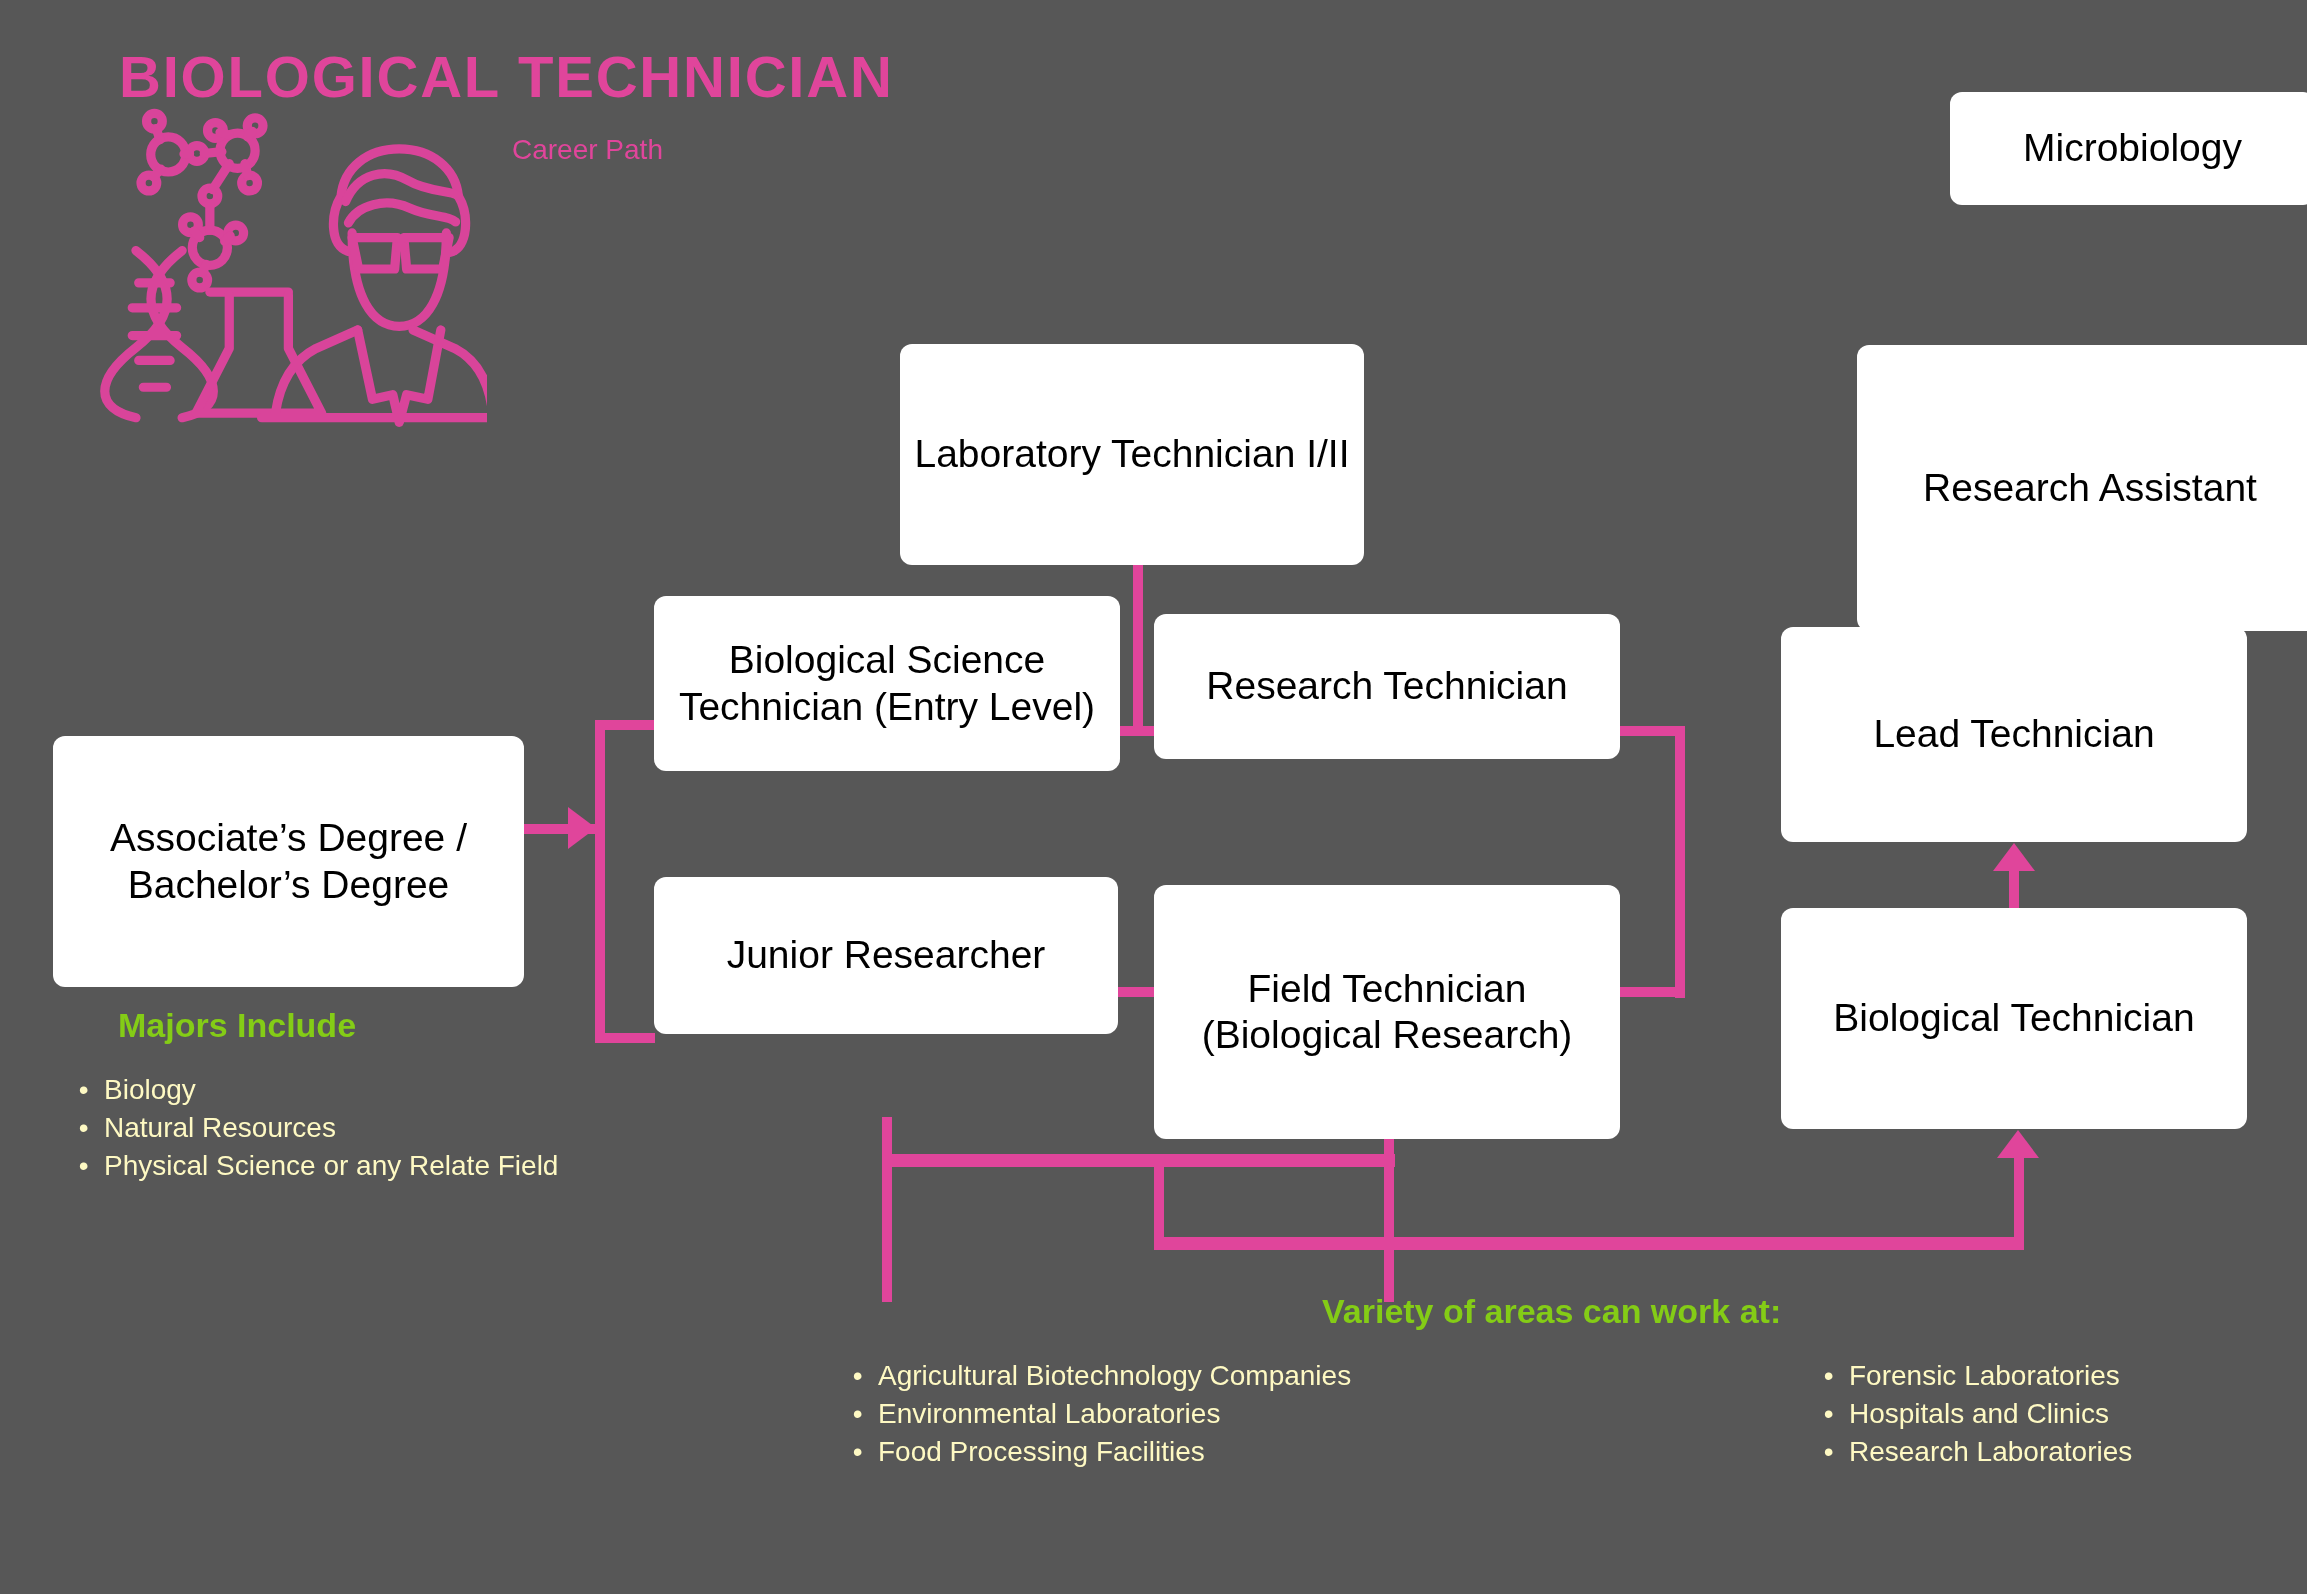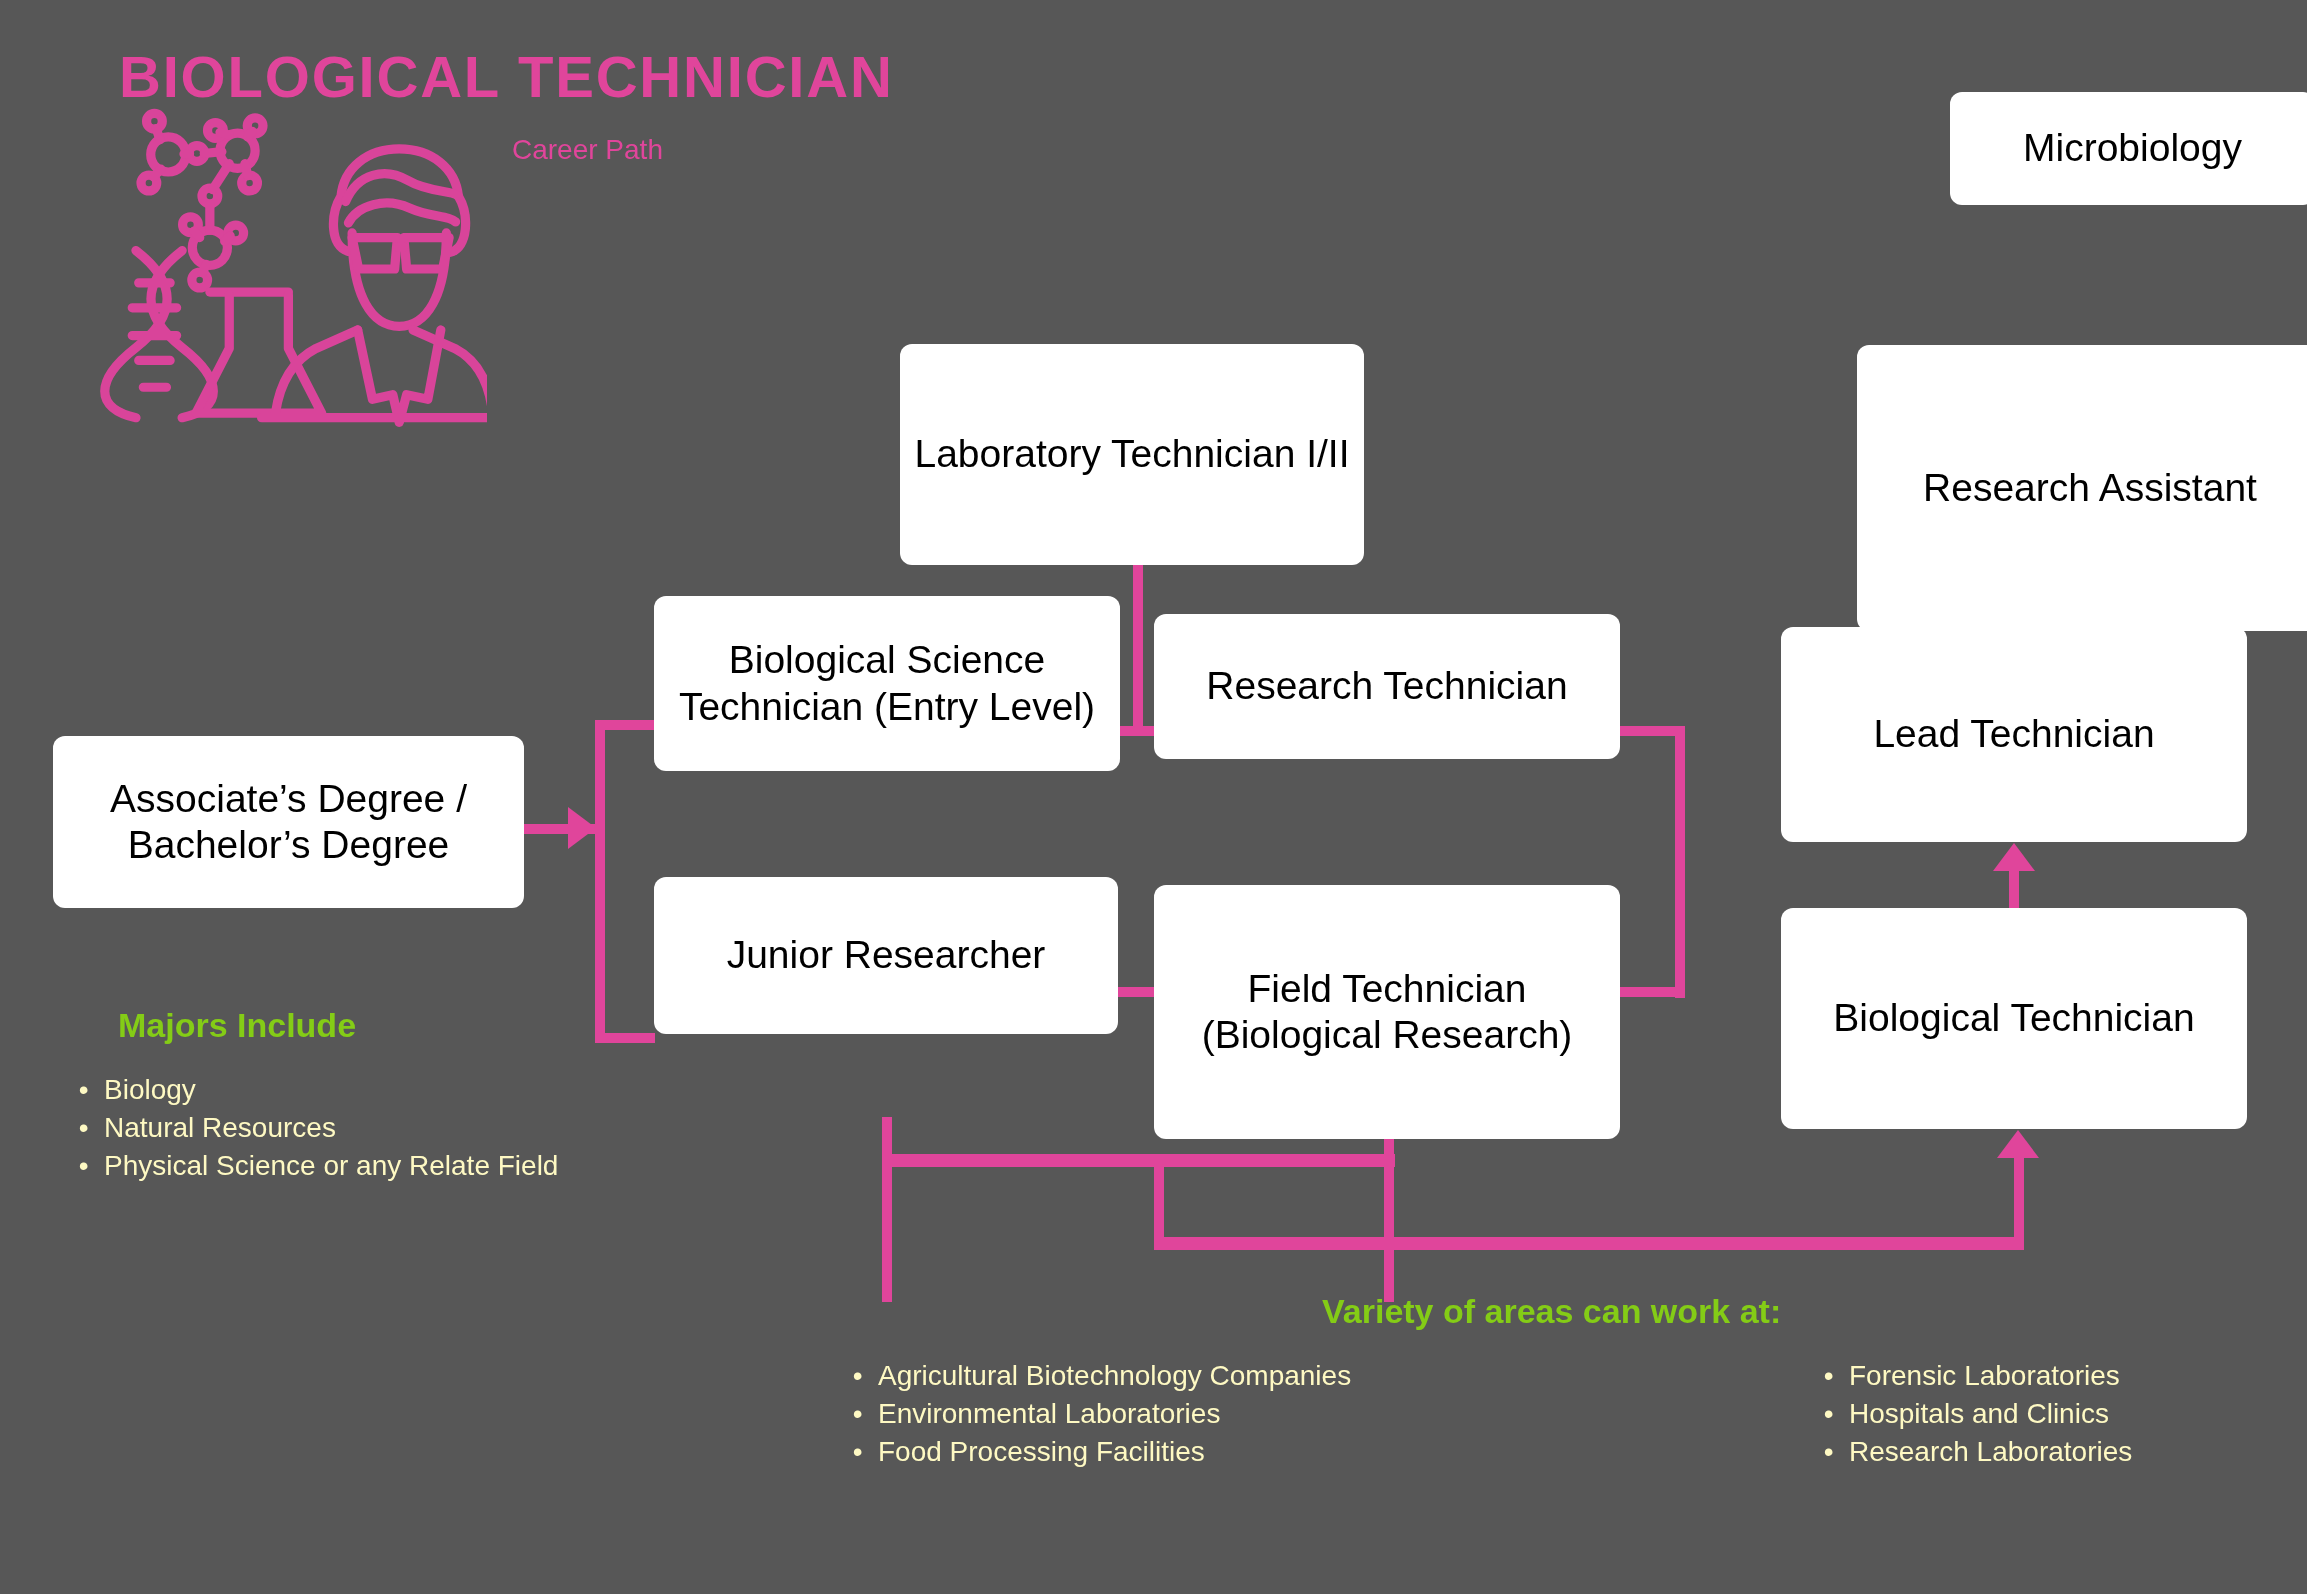--- a/index.html
+++ b/index.html
@@ -141,21 +141,21 @@
       <path d="M660 300 L758 300 L744 368 L666 368 Z"></path>
       <path d="M646 320 L660 320"></path>
 
       <path d="M560 500 L470 540 C420 566 392 612 382 680"></path>
       <path d="M740 500 L830 540 C880 566 905 612 912 680" transform="translate(-60,0)"></path>
       <path d="M560 500 L592 650 L636 640 L650 700 L666 640 L712 650 L740 500"></path>
       <path d="M372 690 L880 690" transform="translate(-20,0)"></path>
     </g>
   </svg>
 
-  <div class="node" style="left:53px; top:736px; width:471px; height:172px;">Associate’s Degree / Bachelor’s Degree</div>
+  <div class="node" style="left:53px; top:736px; width:471px; height:251px;">Associate’s Degree / Bachelor’s Degree</div>
 
   <div class="section-head" style="left:118px; top:1006px;">Majors Include</div>
 
   <ul class="bullet-list" style="left:75px; top:1071px; width:577px;">
     <li>Biology</li>
     <li>Natural Resources</li>
     <li>Physical Science or any Relate Field</li>
   </ul>
 
   <div class="conn" style="left:524px; top:824px; width:76px; height:10px;"></div>

